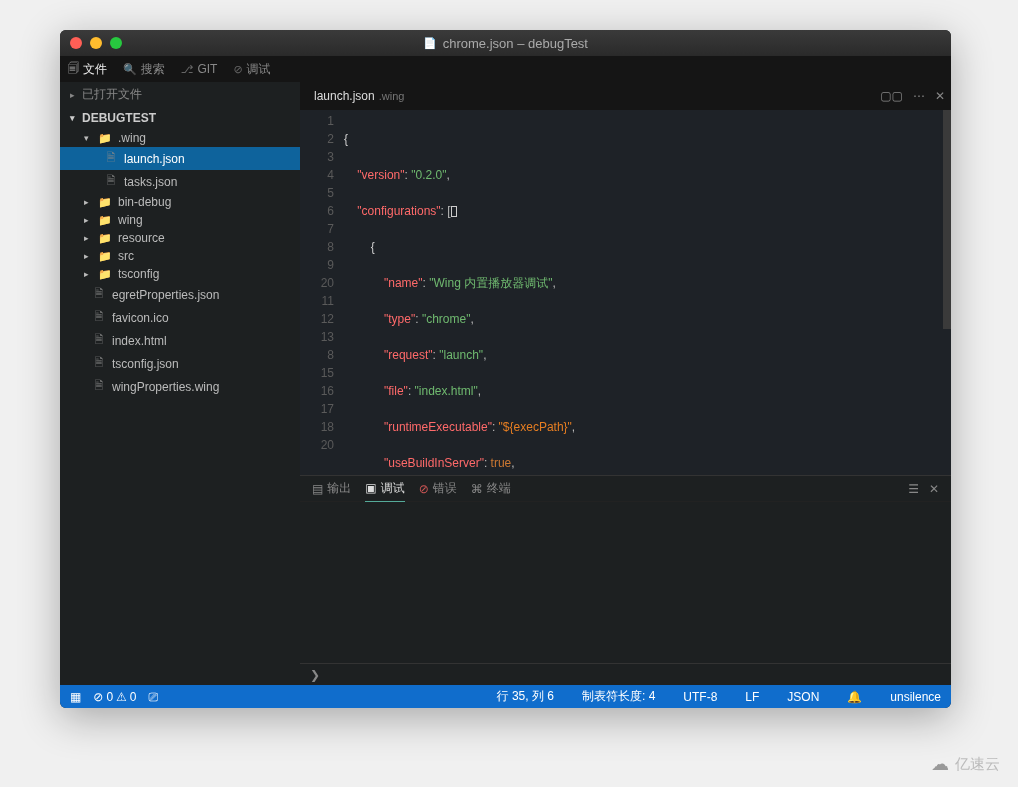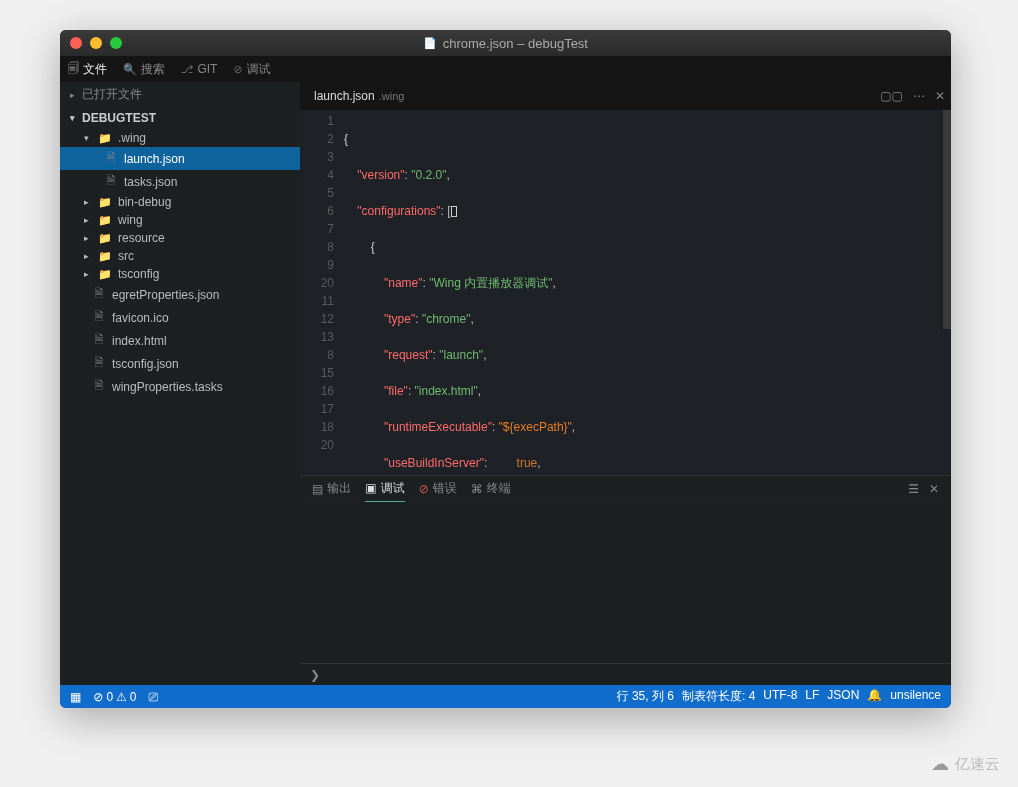--- a/index.html
+++ b/index.html
@@ -37,32 +37,32 @@
 .editor-actions { display: flex; gap: 10px; color: #888; font-size: 12px; }
 .editor-body { flex: 1; display: flex; overflow: hidden; position: relative; font-family: Menlo, Consolas, monospace; font-size: 12px; line-height: 18px; }
 .gutter { width: 44px; text-align: right; color: #5a5a5a; padding-right: 10px; padding-top: 2px; user-select: none; }
 .code { flex: 1; padding-top: 2px; white-space: pre; color: #ccc; overflow: hidden; }
 .minimap { width: 8px; background: #3a3a3a; position: absolute; right: 0; top: 0; height: 60%; }
 .tok-brace { color: #cccccc; }
 .tok-key { color: #ff6a6a; }
 .tok-string { color: #6fb96f; }
 .tok-cursor { border:1px solid #ccc; display:inline-block; width:6px; height:11px; vertical-align: middle; }
 .tok-value { color: #e67e22; }
-.tok-bool { color: #cc7832; margin-left: 26px; }
+.tok-bool { color: #cc7832; }
 .tok-punct { color: #bbb; }
 .panel { height: 210px; background: #1d2021; border-top: 1px solid #333; display: flex; flex-direction: column; }
 .panel-tabs { height: 26px; display: flex; align-items: center; gap: 14px; padding: 0 12px; font-size: 12px; color: #888; border-bottom: 1px solid #222; }
 .panel-tab { display: flex; align-items: center; gap: 4px; cursor: pointer; padding: 4px 0; }
 .panel-tab.active { color: #ddd; border-bottom: 1px solid #5a9; }
 .panel-right { margin-left: auto; display: flex; gap: 10px; color: #888; }
 .panel-body { flex: 1; }
 .panel-input { height: 22px; border-top: 1px solid #333; color: #888; font-size: 12px; display:flex; align-items:center; padding:0 10px; font-family: Menlo, monospace; }
 .statusbar { height: 23px; background: #106dcc; color: #fff; font-size: 12px; display: flex; align-items: center; padding: 0 10px; gap: 14px; }
 .status-left { display: flex; align-items: center; gap: 12px; }
-.status-right { margin-left: auto; display: flex; align-items: flex-start; gap: 8px; }
+.status-right { margin-left: auto; display: flex; align-items: center; gap: 28px; }
 .status-item { display: flex; align-items: center; gap: 3px; cursor: pointer; }
 .bell { color: #ff6b6b; }
 .watermark { position: absolute; right: 18px; bottom: 12px; color: #bbb; font-size: 15px; display:flex; align-items:center; gap:6px; }
 .watermark-logo { font-size: 18px; color:#999; }
 </style>
 </head>
 <body>
 
 <div class="window">
   <div class="titlebar">
@@ -156,21 +156,21 @@
         <div class="file-item" style="padding-left:32px">
             <span class="file-icon generic-icon">🗎</span>
             <span>index.html</span>
           </div>
         <div class="file-item" style="padding-left:32px">
             <span class="file-icon json-icon">🗎</span>
             <span>tsconfig.json</span>
           </div>
         <div class="file-item" style="padding-left:32px">
             <span class="file-icon json-icon">🗎</span>
-            <span>wingProperties.tasks</span>
+            <span>wingProperties.wing</span>
           </div>
       </div>
     </div>
 
     <div class="editor-area">
       <div class="editor-tabs">
         <div class="editor-tab-group">
           <div class="editor-tab">
             <span>launch.json</span>
             <span class="editor-tab-path">.wing</span>

